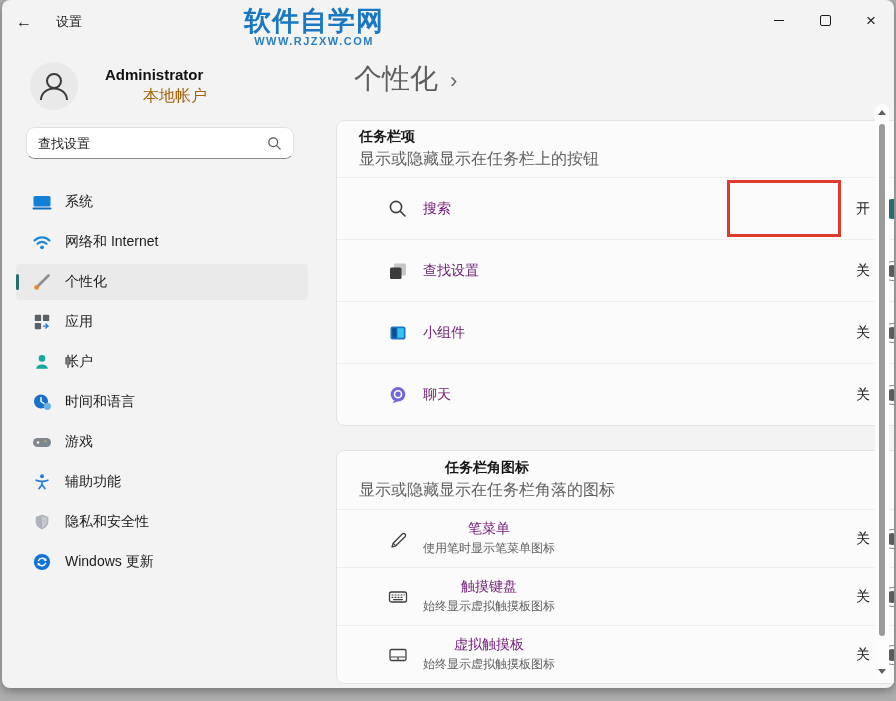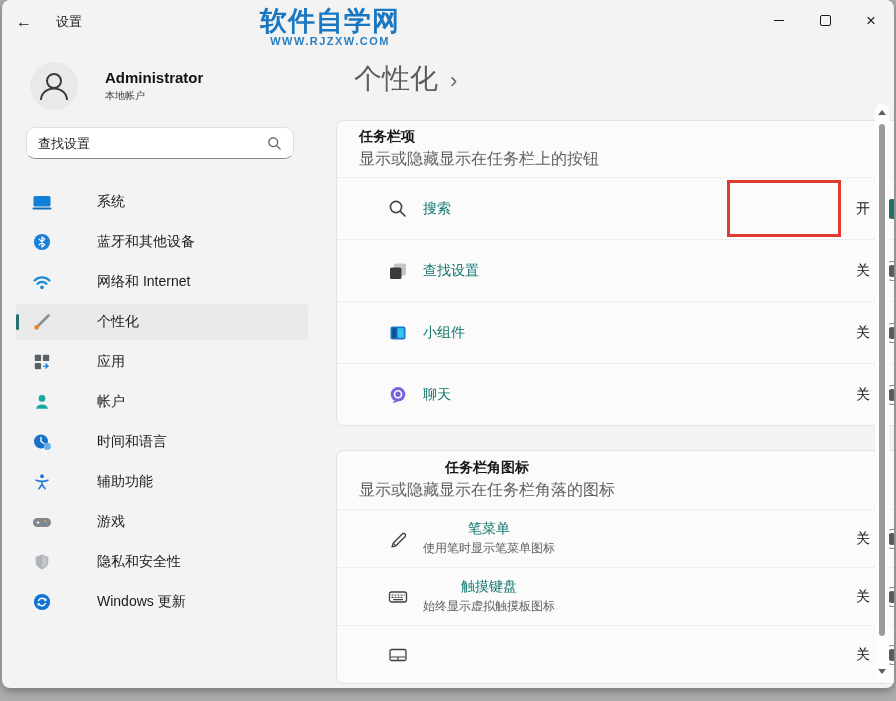--- a/index.html
+++ b/index.html
@@ -12,61 +12,61 @@
   .back-btn{width:44px;height:40px;display:flex;align-items:center;justify-content:center;
     font-size:16px;color:#1a1a1a;cursor:pointer;background:none;border:none;}
   .app-title{font-size:13px;color:#1a1a1a;margin-left:10px;}
   .win-controls{position:absolute;right:0;top:0;display:flex;}
   .win-btn{width:46px;height:40px;display:flex;align-items:center;justify-content:center;
     background:none;border:none;cursor:pointer;color:#1a1a1a;}
   .min-glyph{width:10px;height:1px;background:#1a1a1a;}
   .max-glyph{width:9px;height:9px;border:1px solid #1a1a1a;border-radius:2px;}
   .close-glyph{font-size:17px;line-height:1;color:#1a1a1a;}
   
-  .logo{position:absolute;left:240px;top:5px;width:176px;text-align:center;pointer-events:none;}
+  .logo{position:absolute;left:224px;top:5px;width:176px;text-align:center;pointer-events:none;}
   .logo-title{font-size:27px;font-weight:900;color:#1a78c2;letter-spacing:1px;line-height:1.2;}
   .logo-sub{font-size:11px;font-weight:bold;color:#2b7fc0;letter-spacing:1.5px;margin-top:-2px;}
   
   .sidebar{position:absolute;left:0;top:44px;width:318px;bottom:11px;}
   .user{display:flex;align-items:center;margin:18px 0 0 28px;}
   .avatar{width:48px;height:48px;border-radius:50%;background:#e9e9e9;display:flex;
     align-items:center;justify-content:center;}
   .user-text{margin-left:27px;}
   .user-name{font-size:15px;font-weight:bold;color:#111;}
-  .user-type{font-size:10px;color:#404040;margin-top:3px;}
+  .user-type{font-size:16px;color:#a16207;margin-top:3px;margin-left:38px;}
   .searchbox{margin:17px 26px 0 24px;height:30px;background:#fff;border:1px solid #e0e0e0;
     border-bottom:1px solid #8b8b8b;border-radius:9px;display:flex;align-items:center;}
   .searchbox input{flex:1;border:none;outline:none;background:transparent;font-size:13px;
     padding:0 0 0 11px;color:#1a1a1a;font-family:inherit;}
   .searchbox input::placeholder{color:#222;opacity:1;}
   .searchbox .mag{margin-right:11px;display:flex;}
   .nav{margin-top:25px;}
   .nav-item{height:36px;margin:0 12px 4px 14px;border-radius:4px;display:flex;align-items:center;
-    padding-left:16px;position:relative;font-size:14px;color:#1b1b1b;cursor:pointer;gap:32px;}
+    padding-left:16px;position:relative;font-size:14px;color:#1b1b1b;cursor:pointer;}
   .nav-item .nicon{width:20px;height:20px;margin-right:13px;display:flex;align-items:center;justify-content:center;}
   .nav-item.selected{background:#eaeaea;}
   .accent-pill{position:absolute;left:0;top:10px;width:3px;height:16px;border-radius:2px;background:#276e6e;}
   
   .main{position:absolute;left:332px;top:44px;width:530px;}
   .breadcrumb{padding:16px 0 0 20px;height:60px;font-size:28px;display:flex;align-items:baseline;}
   .bc-parent{color:#5e5e5e;cursor:pointer;}
   .bc-sep{color:#6a6a6a;margin:0 12px;font-size:22px;}
   .bc-current{color:#181818;}
   .card{width:629px;margin-left:2px;background:#fbfbfb;border:1px solid #e3e3e3;border-radius:8px;
     box-sizing:border-box;overflow:hidden;}
   .card + .card{margin-top:24px;text-align:center;}
   .sec-head{height:56px;display:flex;align-items:center;padding:0 22px;cursor:pointer;}
   .sec-head.tall{height:58px;}
   .sec-title{font-size:14px;font-weight:600;color:#161616;}
   .sec-sub{font-size:16px;color:#616161;margin-top:3px;}
   .chev{margin-left:auto;display:flex;align-items:center;cursor:pointer;}
   .s-row{height:61px;display:flex;align-items:center;padding:0 42px 0 50px;border-top:1px solid #ededed;}
   .s-row2{height:57px;}
   .ricon{width:22px;height:22px;margin-right:14px;display:flex;align-items:center;justify-content:center;}
-  .rlabel{font-size:14px;color:#0f766e;}
+  .rlabel{font-size:14px;color:#701a75;}
   .rdesc{font-size:12px;color:#616161;margin-top:2px;}
   .s-right{margin-left:auto;display:flex;align-items:center;gap:12px;}
   .state{font-size:14px;color:#161616;}
   .toggle{width:40px;height:20px;border-radius:20px;position:relative;box-sizing:border-box;cursor:pointer;}
   .toggle.on{background:#276e6e;}
   .toggle.on .knob{position:absolute;right:3px;top:3px;width:14px;height:14px;border-radius:50%;background:#fff;}
   .toggle.off{background:#fbfbfb;border:1px solid #868686;}
   .toggle.off .knob{position:absolute;left:3px;top:3px;width:12px;height:12px;border-radius:50%;background:#5c5c5c;}
   .card-partial{height:42px;padding:11px 22px;box-sizing:border-box;}
   
@@ -141,29 +141,20 @@
       <div class="nav-item">
         <span class="nicon">
           <svg width="20" height="20" viewBox="0 0 20 20">
               <rect x="1.5" y="4" width="17" height="10.5" rx="1.5" fill="#1380d8"></rect>
               <rect x="0.5" y="15.5" width="19" height="2" rx="1" fill="#0f6cb8"></rect>
             </svg>
         </span>
         <span>系统</span>
       </div>
 
-      <div class="nav-item">
-        <span class="nicon">
-          <svg width="18" height="18" viewBox="0 0 20 20">
-              <circle cx="10" cy="10" r="9" fill="#1a80d8"></circle>
-              <path d="M6.8 6.8 L13 13.2 L10 15.6 L10 4.4 L13 6.8 L6.8 13.2" stroke="#fff" stroke-width="1.3" fill="none" stroke-linejoin="round" stroke-linecap="round"></path>
-            </svg>
-        </span>
-        <span>蓝牙和其他设备</span>
-      </div>
 
       <div class="nav-item">
         <span class="nicon">
           <svg width="20" height="20" viewBox="0 0 20 20">
               <path d="M2.5 8.5 a10.5 10.5 0 0 1 15 0" stroke="#1f8ad6" stroke-width="2.2" fill="none" stroke-linecap="round"></path>
               <path d="M5.5 11.8 a6.4 6.4 0 0 1 9 0" stroke="#1f8ad6" stroke-width="2.2" fill="none" stroke-linecap="round"></path>
               <circle cx="10" cy="15.3" r="1.9" fill="#1f8ad6"></circle>
             </svg>
         </span>
         <span>网络和 Internet</span>
@@ -208,38 +199,38 @@
               <circle cx="9" cy="9.5" r="7" fill="#1a72c8"></circle>
               <path d="M9 5.5 v4 l3 2" stroke="#fff" stroke-width="1.4" fill="none" stroke-linecap="round"></path>
               <circle cx="15.3" cy="14.3" r="3.6" fill="#6ab1e8"></circle>
             </svg>
         </span>
         <span>时间和语言</span>
       </div>
 
       <div class="nav-item">
         <span class="nicon">
-          <svg width="18" height="18" viewBox="0 0 20 20">
-              <circle cx="10" cy="3.6" r="2.2" fill="#1f7ad8"></circle>
-              <path d="M3.5 8 C7 9.4 13 9.4 16.5 8 M10 9.3 V12.8 M10 12.8 L6.6 17.4 M10 12.8 L13.4 17.4" stroke="#1f7ad8" stroke-width="1.8" fill="none" stroke-linecap="round"></path>
-            </svg>
-        </span>
-        <span>辅助功能</span>
-      </div>
-
-      <div class="nav-item">
-        <span class="nicon">
           <svg width="20" height="20" viewBox="0 0 20 20">
               <rect x="1" y="6" width="18" height="9" rx="4.5" fill="#80868c"></rect>
               <circle cx="6" cy="10.5" r="1.3" fill="#f2f2f2"></circle>
               <circle cx="13.3" cy="9.3" r="1" fill="#e8b02a"></circle>
               <circle cx="15.3" cy="11.6" r="1" fill="#2ab0e8"></circle>
             </svg>
         </span>
         <span>游戏</span>
+      </div>
+
+      <div class="nav-item">
+        <span class="nicon">
+          <svg width="18" height="18" viewBox="0 0 20 20">
+              <circle cx="10" cy="3.6" r="2.2" fill="#1f7ad8"></circle>
+              <path d="M3.5 8 C7 9.4 13 9.4 16.5 8 M10 9.3 V12.8 M10 12.8 L6.6 17.4 M10 12.8 L13.4 17.4" stroke="#1f7ad8" stroke-width="1.8" fill="none" stroke-linecap="round"></path>
+            </svg>
+        </span>
+        <span>辅助功能</span>
       </div>
 
       <div class="nav-item">
         <span class="nicon">
           <svg width="18" height="18" viewBox="0 0 20 20">
               <path d="M10 1.8 L17 4.4 V9.8 C17 13.9 14.1 16.6 10 18.2 C5.9 16.6 3 13.9 3 9.8 V4.4 Z" fill="#aeb3b9"></path>
               <path d="M10 3.4 L15.5 5.5 V9.8 C15.5 13 13.3 15.2 10 16.6 Z" fill="#c4c8cd"></path>
             </svg>
         </span>
         <span>隐私和安全性</span>
@@ -399,20 +390,24 @@
       </div>
 
       <div class="s-row s-row2">
         <span class="ricon">
           <svg width="20" height="20" viewBox="0 0 20 20">
               <rect x="2" y="4.5" width="16" height="11" rx="1.5" stroke="#3f3f3f" stroke-width="1.3" fill="none"></rect>
               <line x1="2.5" y1="12" x2="17.5" y2="12" stroke="#3f3f3f" stroke-width="1.2"></line>
               <line x1="10" y1="12" x2="10" y2="15" stroke="#3f3f3f" stroke-width="1.2"></line>
             </svg>
         </span>
+        <span>
+          <div class="rlabel">虚拟触摸板</div>
+          <div class="rdesc">始终显示虚拟触摸板图标</div>
+        </span>
         <span class="s-right">
           <span class="state">关</span>
           <span class="toggle off">
               <span class="knob"></span>
             </span>
         </span>
       </div>
     </div>
 
     <div class="card card-partial">

